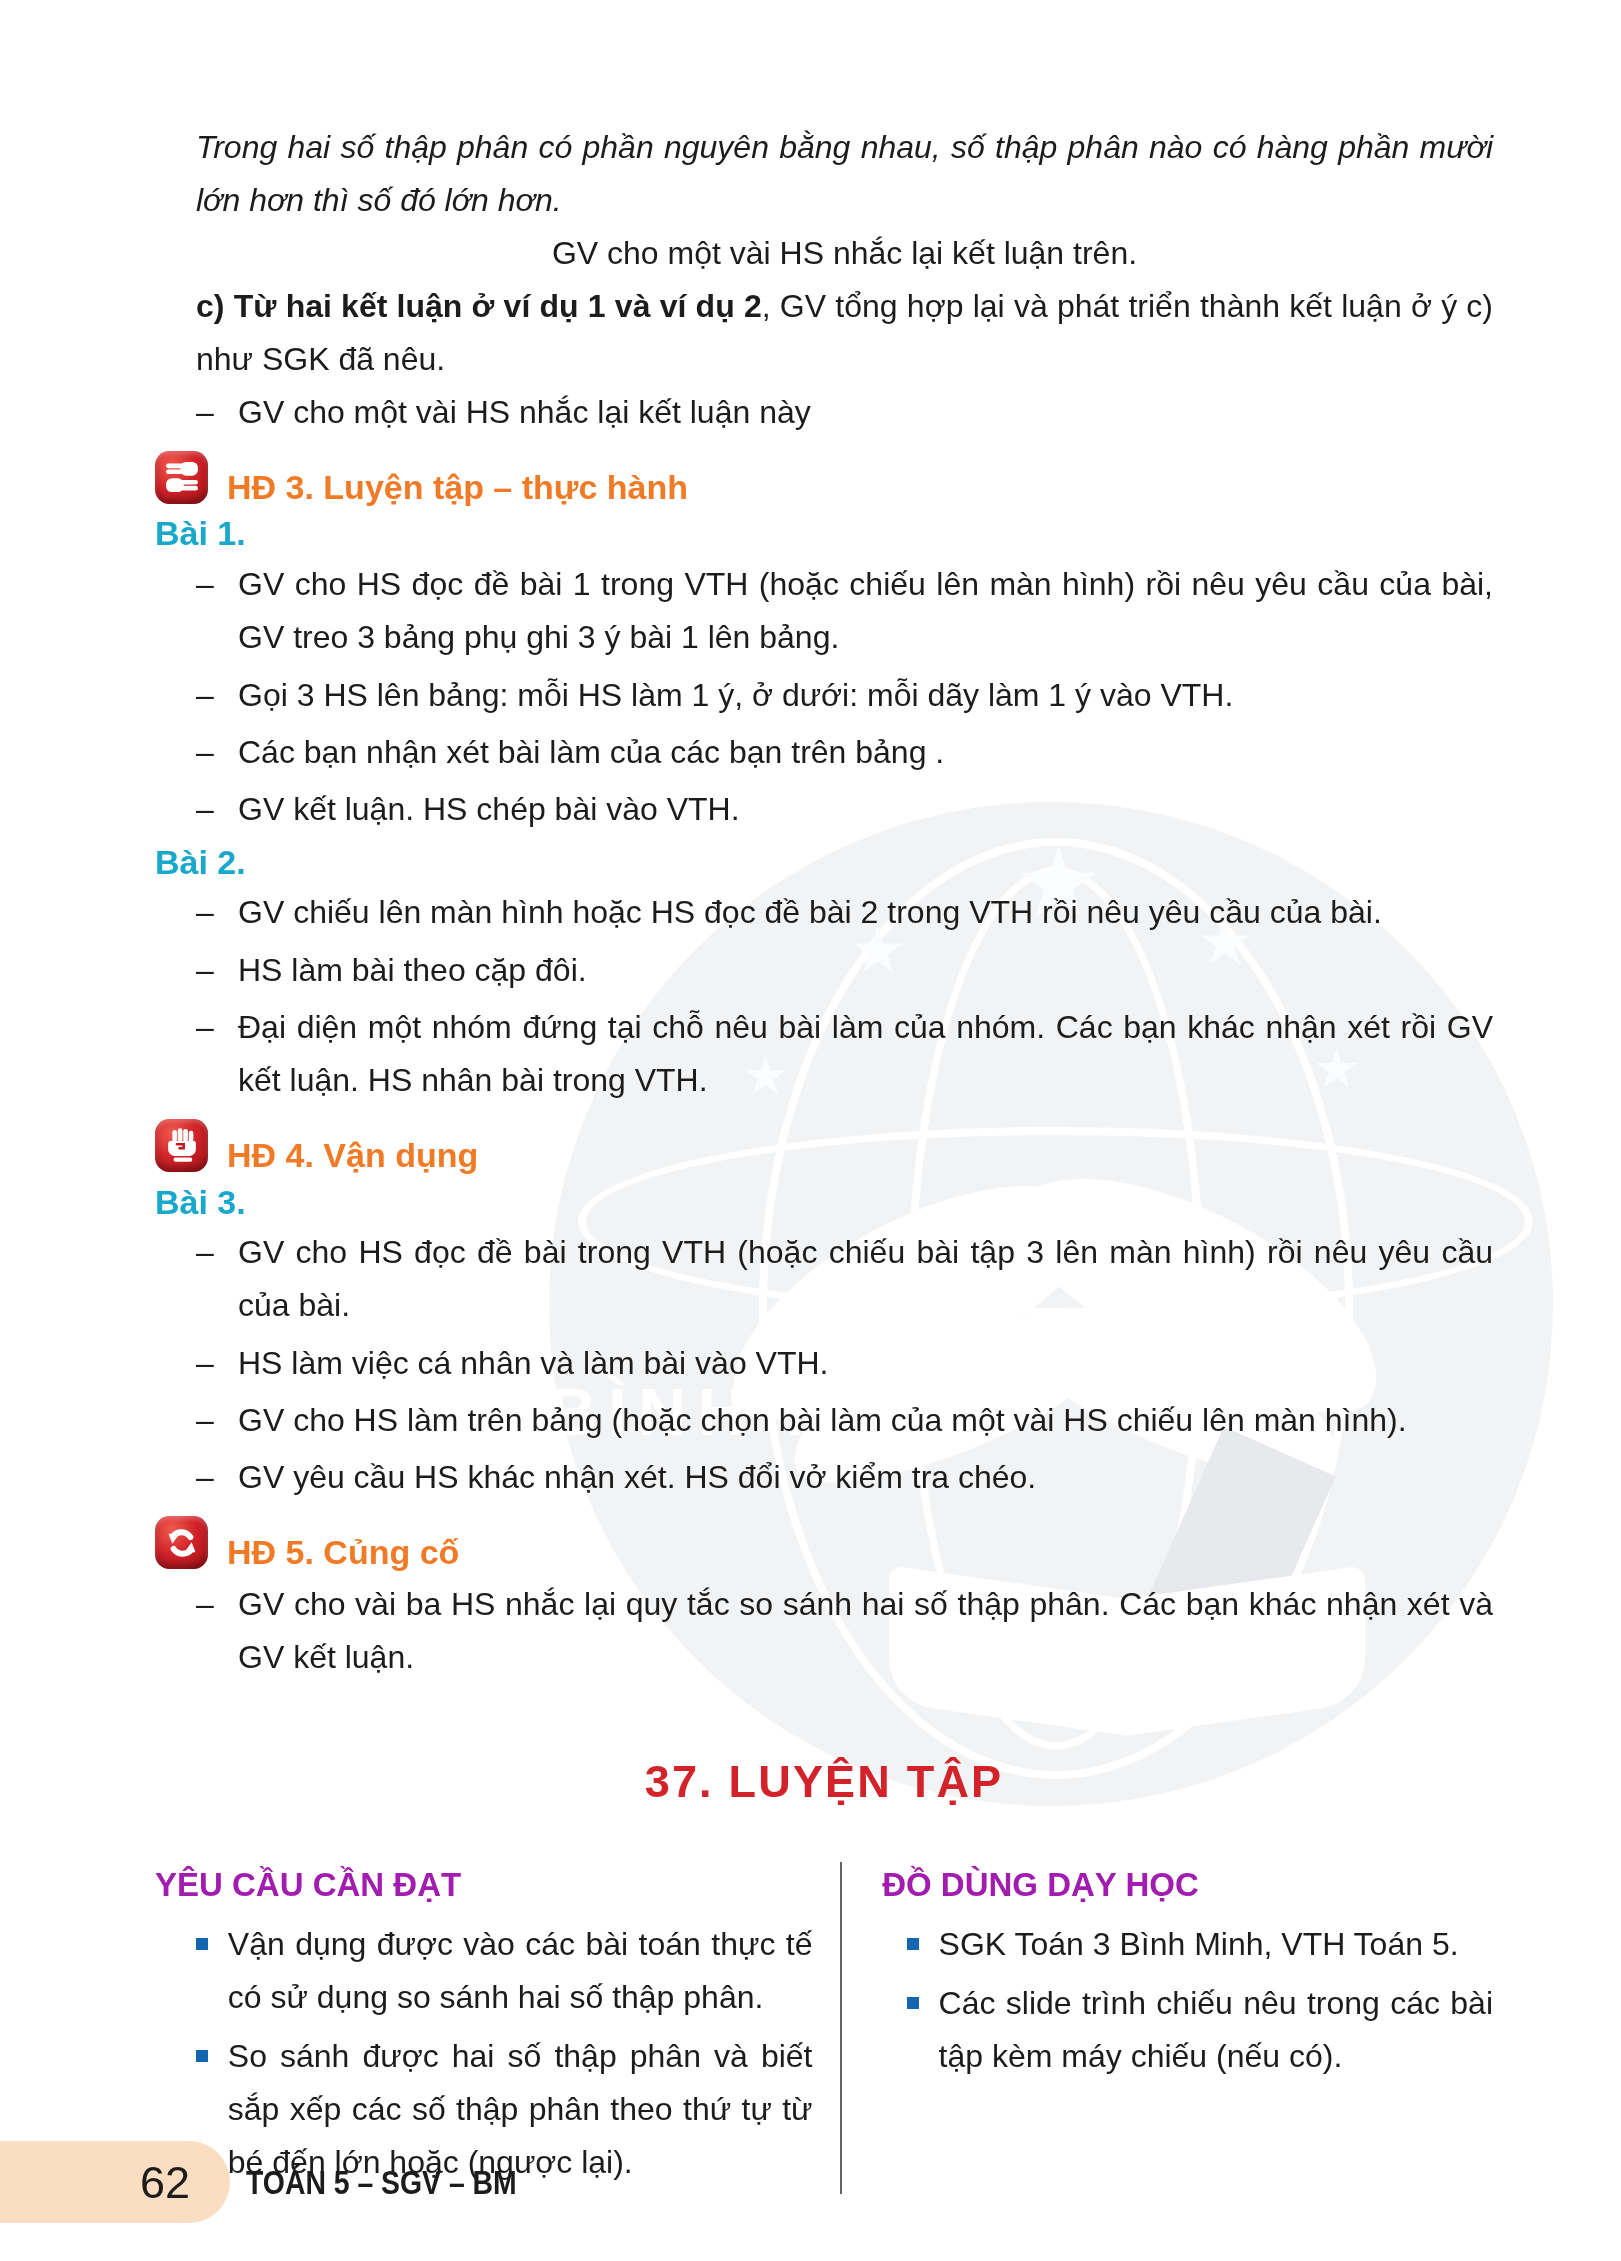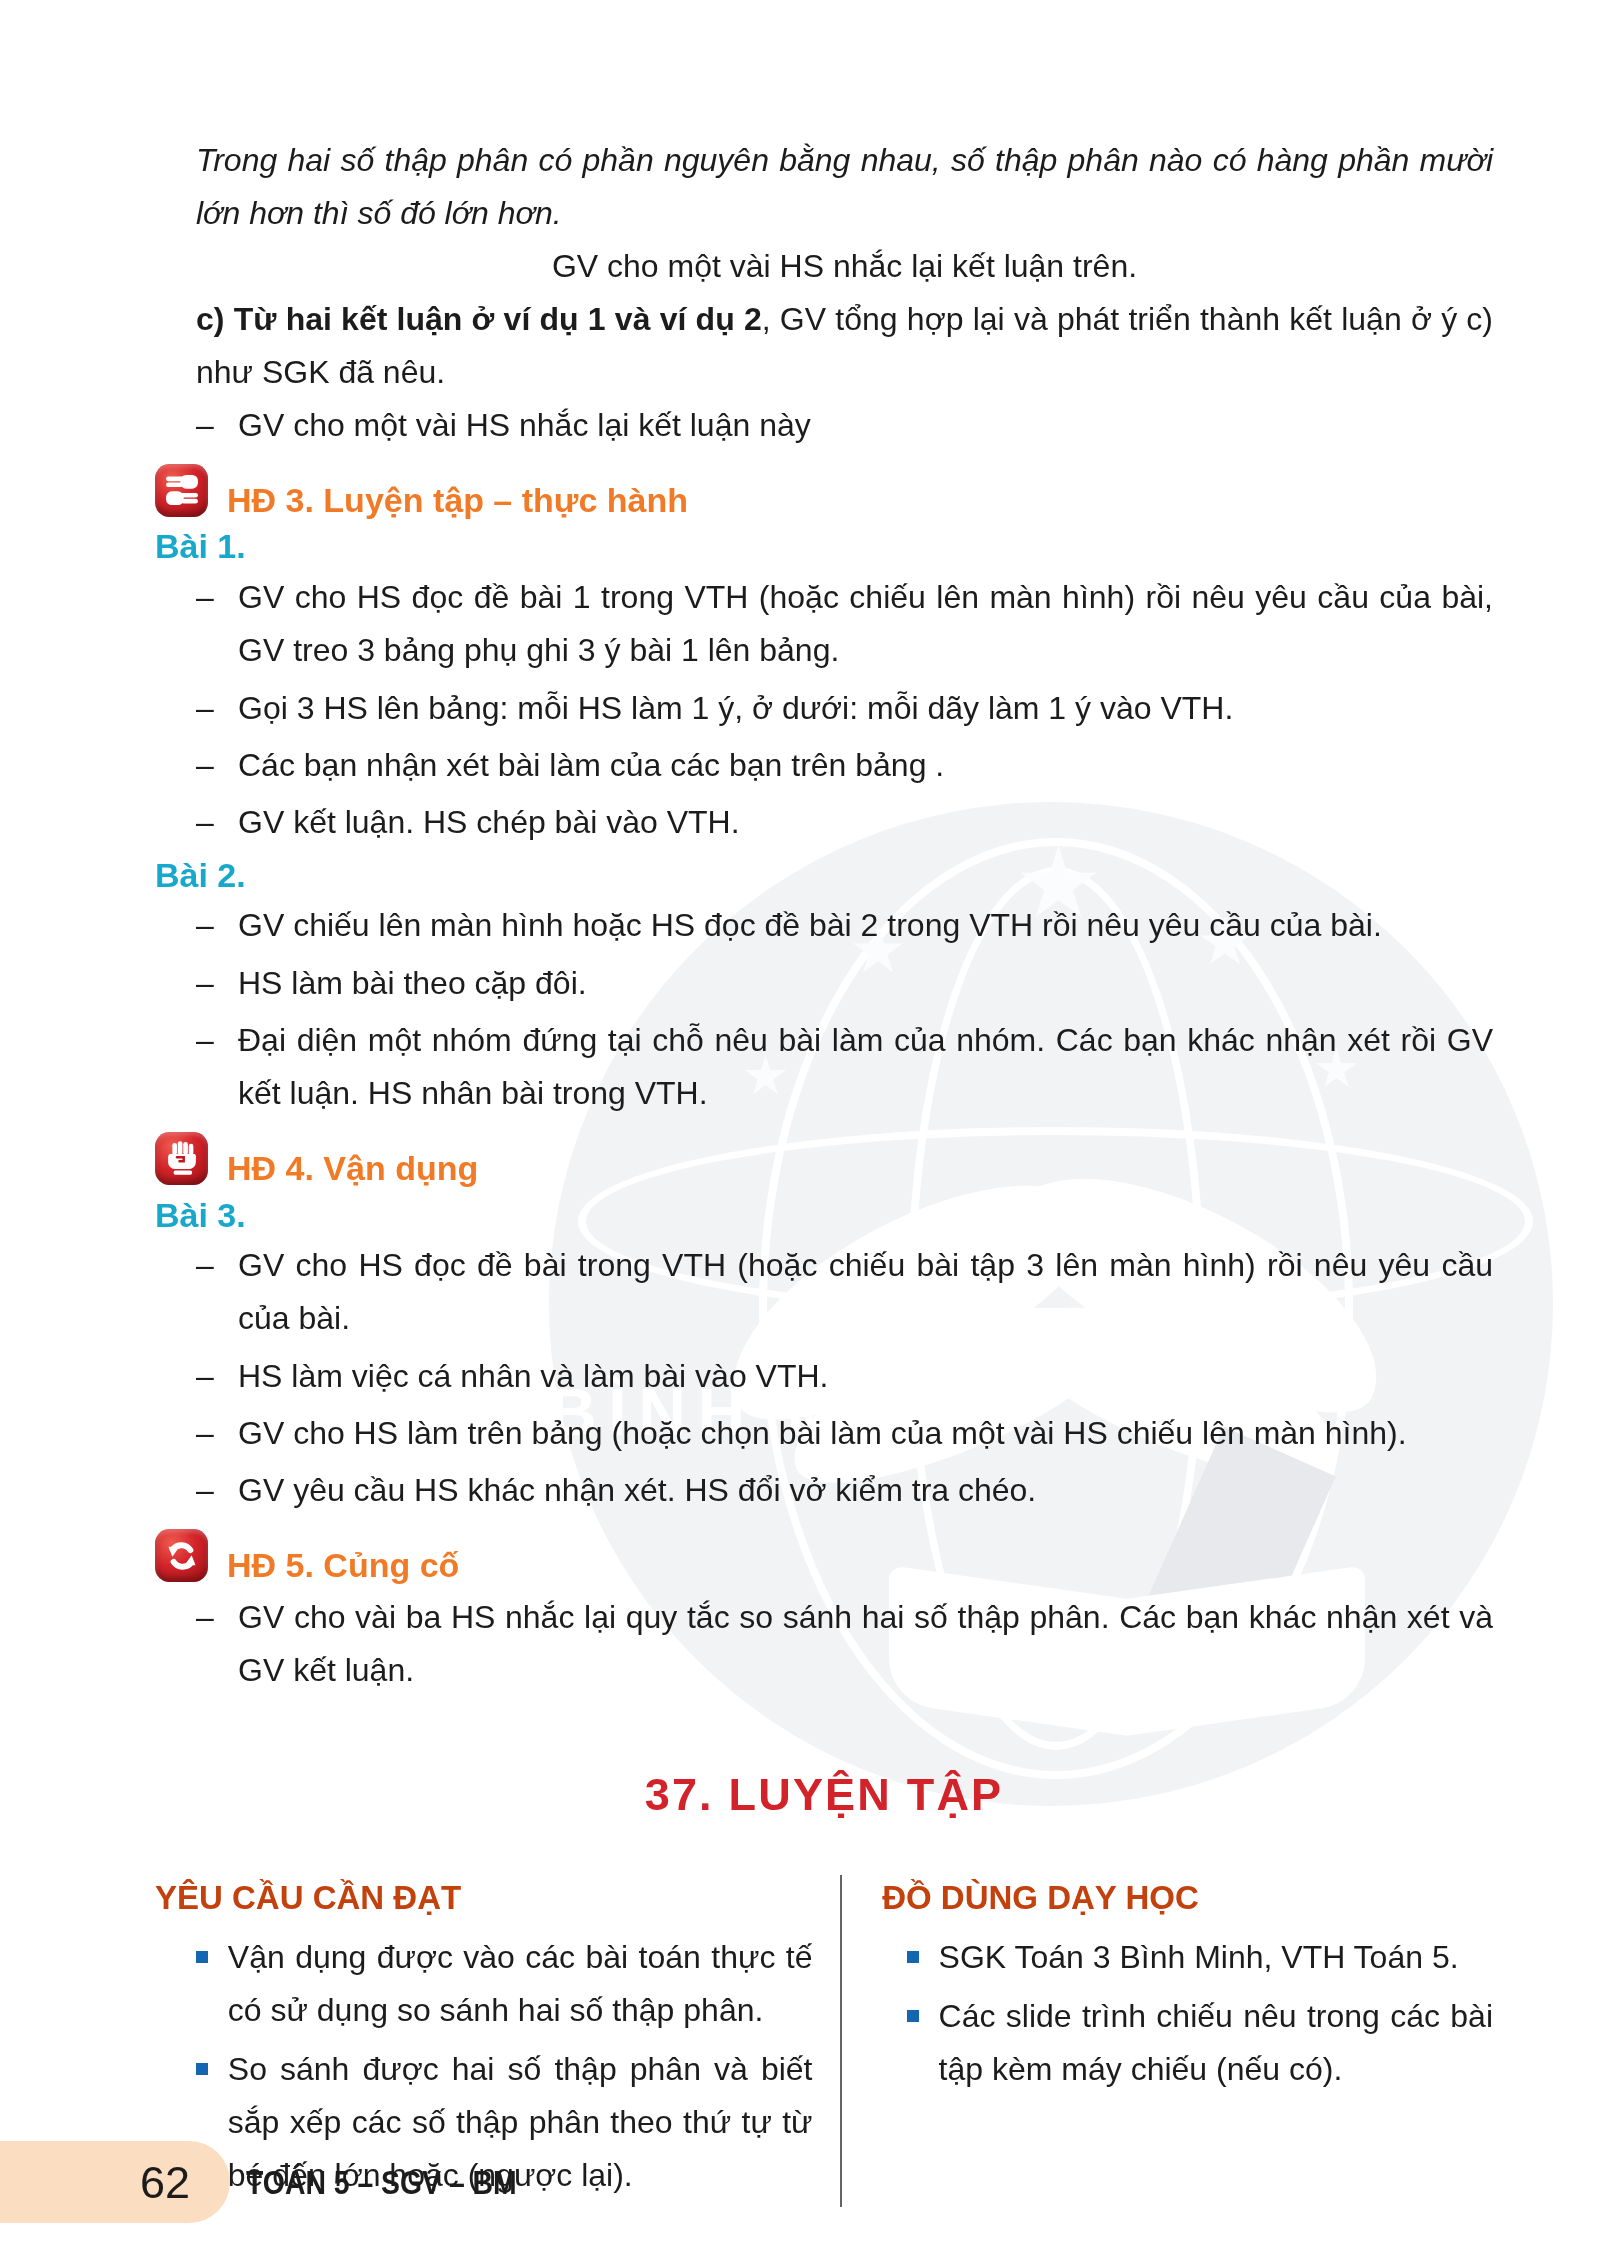--- a/index.html
+++ b/index.html
@@ -41,21 +41,21 @@
   }
   .wm-text{
     position:absolute;left:549px;top:1376px;width:1004px;
     text-align:left;font-weight:bold;font-size:66px;letter-spacing:11.6px;
     color:#ffffff;line-height:72px;
   }
   .wm-book{position:absolute;background:#ffffff;}
   .wm-book.b1{left:889px;top:1582px;width:238px;height:137px;border-radius:14.4px 0 0 43px;transform:skewY(8deg);}
   .wm-book.b2{left:1127px;top:1582px;width:238px;height:137px;border-radius:0 14.4px 43px 0;transform:skewY(-8deg);}
   
-  .content{position:absolute;left:155px;top:134px;width:1338px;z-index:2;}
+  .content{position:absolute;left:155px;top:121px;width:1338px;z-index:2;}
   .indent{padding-left:41px;}
   .just{text-align:justify;}
   p{margin:0;text-align:center;}
   .note{font-style:italic;}
   .li{display:flex;margin:0 0 4.3px 0;}
   .li .dash{flex:0 0 42px;}
   .li .txt{flex:1;text-align:justify;}
   .hd-row{display:flex;align-items:center;gap:19px;margin:7.2px 0 4.3px 0;height:62px;}
   .hd-icon{
     flex:none;width:53px;height:53px;border-radius:14.4px;
@@ -67,21 +67,21 @@
   .hd-title{font-weight:bold;font-size:34px;color:#f07a26;margin-top:20px;}
   .bai{font-weight:bold;font-size:34px;color:#18a8cb;margin:4.3px 0 2.9px 0;line-height:43px;}
   .lesson-title{
     text-align:center;font-weight:bold;font-size:45px;color:#d2232a;
     letter-spacing:2.2px;margin:69px 0 51px 0;line-height:58px;
   }
   .cols{display:flex;align-items:stretch;}
   .col-left{flex:0 0 685px;padding-right:27.5px;box-sizing:border-box;}
   .v-divider{flex:none;width:2.2px;background:#636466;}
   .col-right{flex:1;padding-left:40px;box-sizing:border-box;}
-  .col-header{font-weight:bold;font-size:33px;color:#c2410c;line-height:46px;margin:0 0 10px 0;}
+  .col-header{font-weight:bold;font-size:33px;color:#a21caf;line-height:46px;margin:0 0 10px 0;}
   .cli{display:flex;margin:0 0 5.8px 0;}
   .cli.pad{padding-left:41px;}
   .cli.pad-r{padding-left:24.6px;}
   .square-bullet{flex:none;width:12.3px;height:12.3px;background:#1566b0;margin:20px 19.5px 0 0;}
   .cli .txt{flex:1;text-align:justify;}
   
   .page-tab{
     position:absolute;left:0;top:2141px;width:230px;height:82px;z-index:2;
     background:#fbdec2;border-radius:0 41px 41px 0;
     display:flex;align-items:center;justify-content:flex-end;

